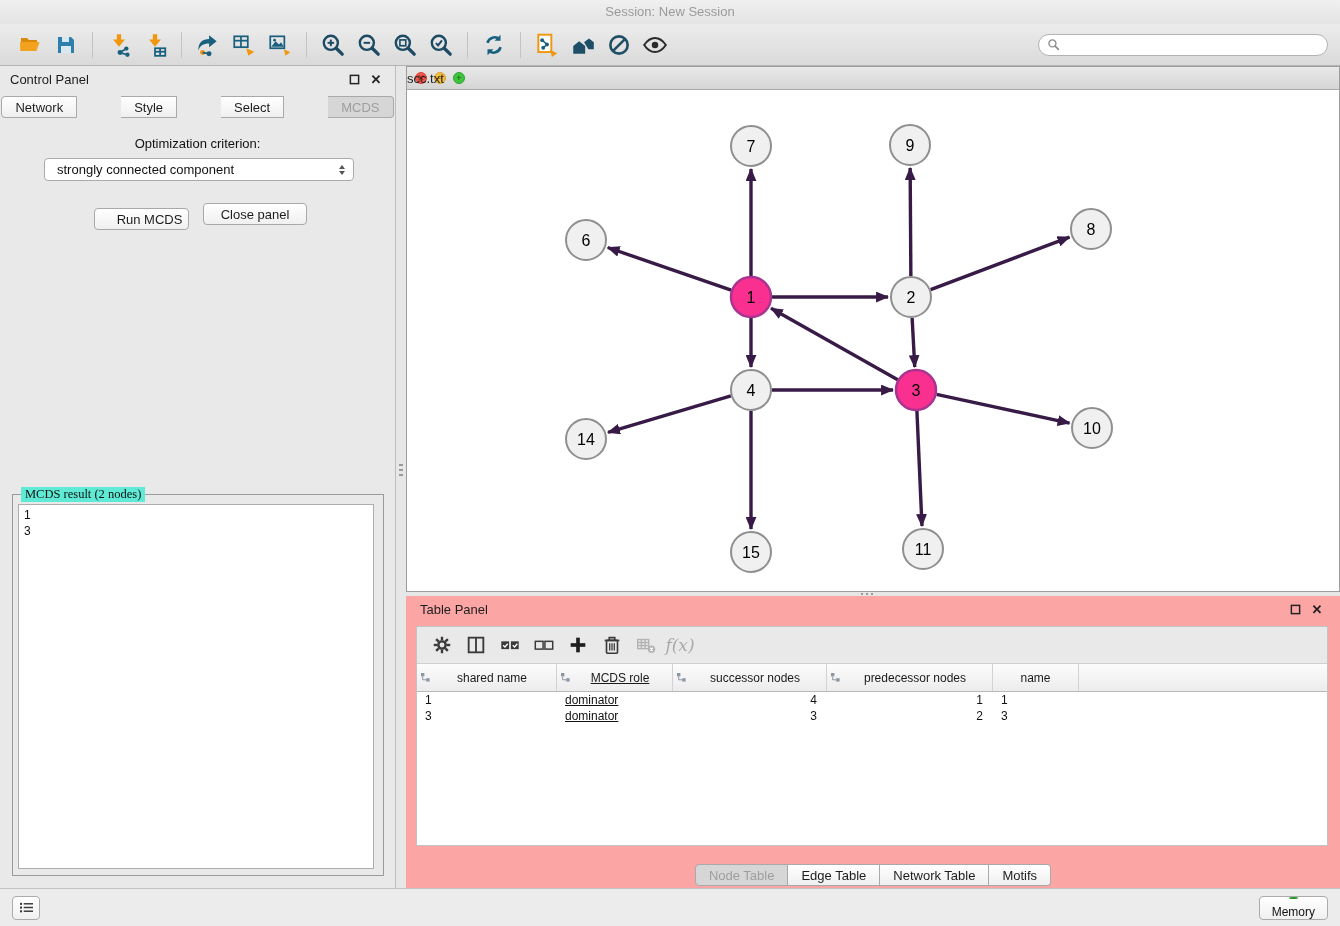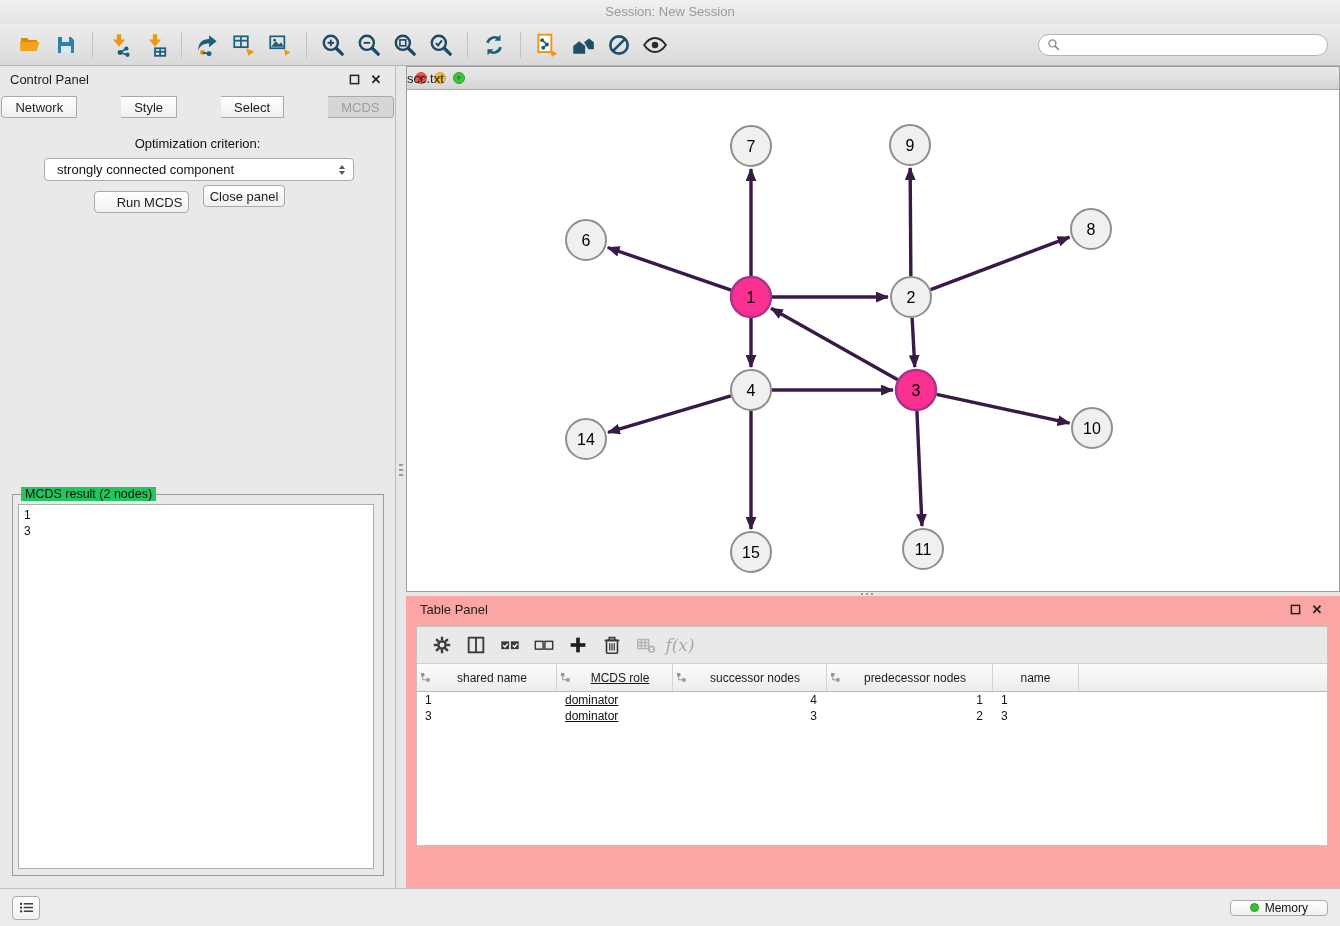--- a/index.html
+++ b/index.html
@@ -49,27 +49,27 @@
   .cp-dropdown .dd-label { flex:1; }
   .dd-arrows { display:flex; flex-direction:column; gap:2px; }
   .dd-arrows .up { width:0; height:0; border-left:3.5px solid transparent;
     border-right:3.5px solid transparent; border-bottom:4.5px solid #555; }
   .dd-arrows .down { width:0; height:0; border-left:3.5px solid transparent;
     border-right:3.5px solid transparent; border-top:4.5px solid #555; }
 
   .cp-btn { position:absolute; height:22px; background:linear-gradient(#ffffff,#f0f0f0);
     border:1px solid #a9a9a9; border-radius:4px; font-size:13px; color:#1d1d1d;
     display:flex; align-items:center; justify-content:center; }
-  .btn-run { left:94px; top:125px; width:95px;padding-left:16px; }
-  .btn-close { left:203px; top:119px; width:82px; }
+  .btn-run { left:94px; top:142px; width:95px;padding-left:16px; }
+  .btn-close { left:203px; top:137px; width:104px; }
 
   .result-box { position:absolute; left:12px; top:428px; width:372px; height:382px;
     border:1px solid #9b9b9b; }
-  .result-legend { position:absolute; left:8px; top:-8px; background:#22c55e;
-    padding:0 4px; font-size:12.5px; color:#111; }
+  .result-legend { position:absolute; left:8px; top:-8px; background:#5eead4;
+    padding:0 4px; font-size:12.5px; color:#111;font-family:Liberation Serif, serif; }
   .result-list { position:absolute; left:5px; top:9px; right:9px; bottom:6px;
     background:#fff; border:1px solid #adadad; padding:2px 5px; font-size:12px;
     line-height:16px; color:#111; overflow:hidden; }
 
   
   .splitter-v { position:absolute; left:396px; top:66px; width:10px; height:822px; background:#e7e7e7; }
   .splitter-v .dots { position:absolute; left:3px; top:398px; width:4px; height:14px;
     background:repeating-linear-gradient(#9a9a9a 0 2px, transparent 2px 5px); }
   .splitter-h { position:absolute; left:406px; top:592px; width:934px; height:4px; background:#e7e7e7; }
   .splitter-h .dots { position:absolute; left:455px; top:1px; width:14px; height:2px;
@@ -113,23 +113,23 @@
   .tbl-body-fill { flex:1; background:#fff; }
 
   .tp-tabs { top:268px; }
 
   
   .status-bar { position:absolute; left:0; top:888px; width:1340px; height:38px;
     background:#ececec; border-top:1px solid #c2c2c2; display:flex; align-items:center;
     padding:0 12px; }
   .sb-left-btn { width:28px; height:24px; background:linear-gradient(#ffffff,#f0f0f0);
     border:1px solid #ababab; border-radius:4px; display:flex; align-items:center; justify-content:center; }
-  .memory-btn { margin-left:auto; height:16px; padding:0 19px;
+  .memory-btn { margin-left:auto; height:24px; padding:0 12px;
     background:linear-gradient(#ffffff,#f0f0f0); border:1px solid #ababab; border-radius:4px;
-    display:flex; align-items:center; gap:6px; font-size:12px; color:#111; }
+    display:flex; align-items:center; gap:6px; font-size:12px; color:#111;flex-direction:column; }
   .mem-dot { width:9px; height:9px; border-radius:50%; background:#35c135; border:1px solid #229922; }
 </style>
 </head>
 <body>
 
 <div class="titlebar">
   <span>Session: New Session</span>
 </div>
 
 <div class="toolbar">
@@ -513,20 +513,26 @@
     <div class="tbl-row">
       <div class="td-cell col-0 al">3</div>
       <div class="td-cell col-1 al">dominator</div>
       <div class="td-cell col-2 ar">3</div>
       <div class="td-cell col-3 ar">2</div>
       <div class="td-cell col-4 al">3</div>
     </div>
     <div class="tbl-body-fill"></div>
   </div>
 
+  <div class="seg-row tp-tabs">
+    <div class="seg-btn active">Node Table</div>
+    <div class="seg-btn">Edge Table</div>
+    <div class="seg-btn">Network Table</div>
+    <div class="seg-btn">Motifs</div>
+  </div>
 </div>
 
 <div class="status-bar">
   <div class="sb-left-btn">
     <svg width="15" height="13" viewBox="0 0 16 14">
         <g stroke="#3a3a3a" stroke-width="1.6">
           <line x1="5" y1="3" x2="15" y2="3"></line>
           <line x1="5" y1="7" x2="15" y2="7"></line>
           <line x1="5" y1="11" x2="15" y2="11"></line>
         </g>

